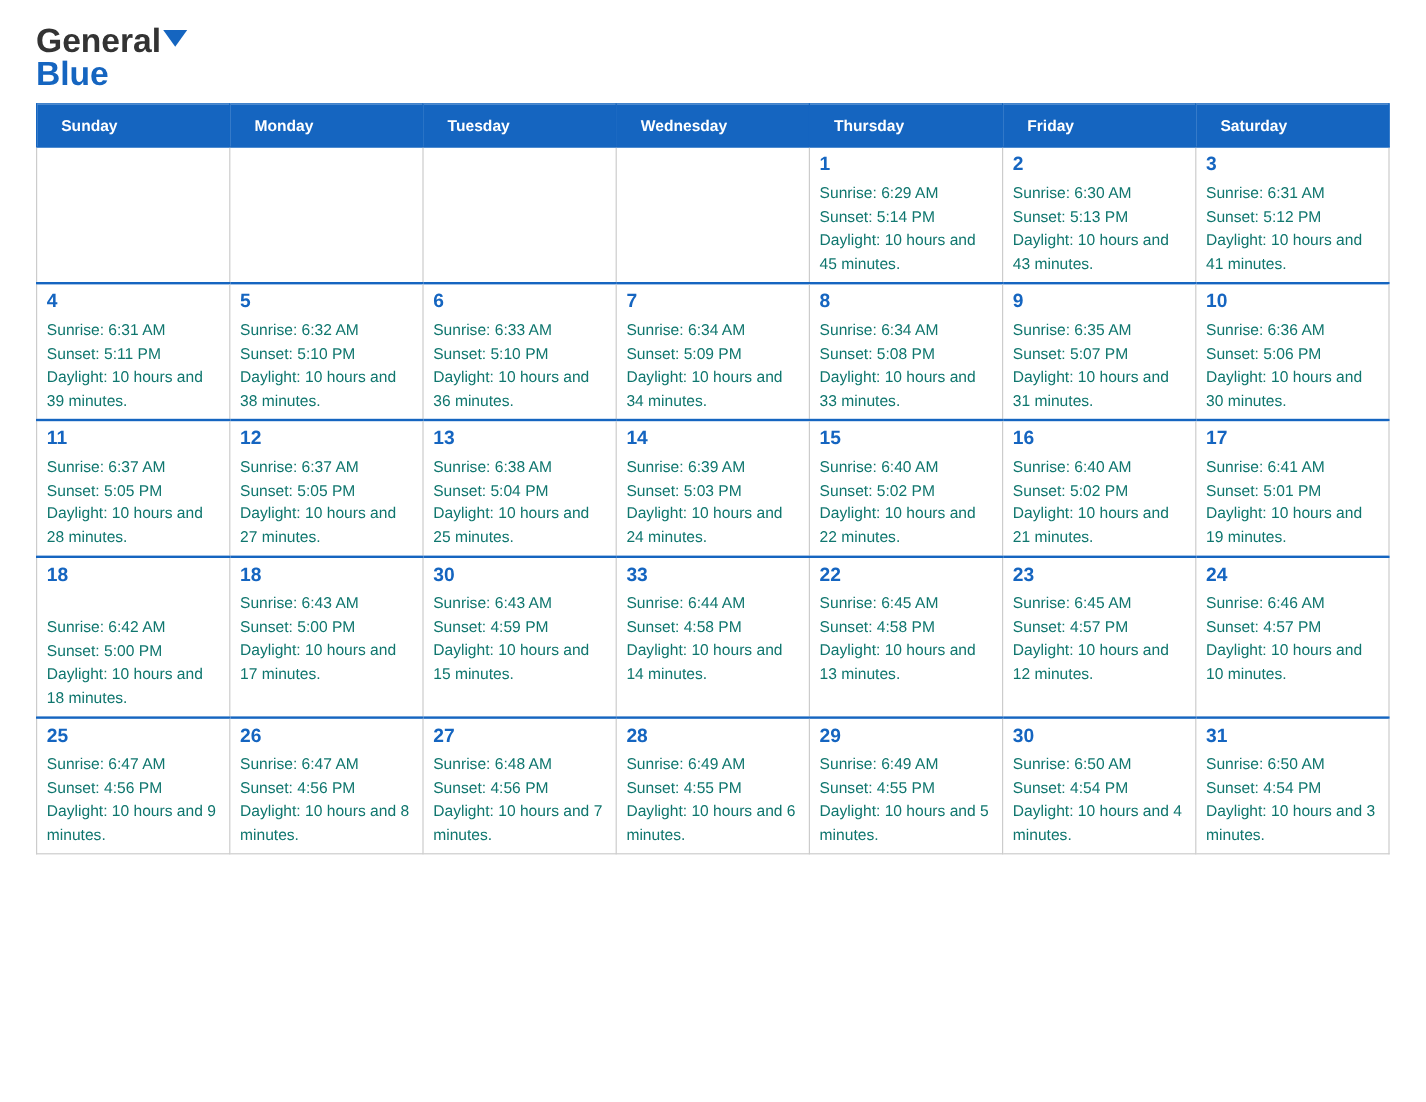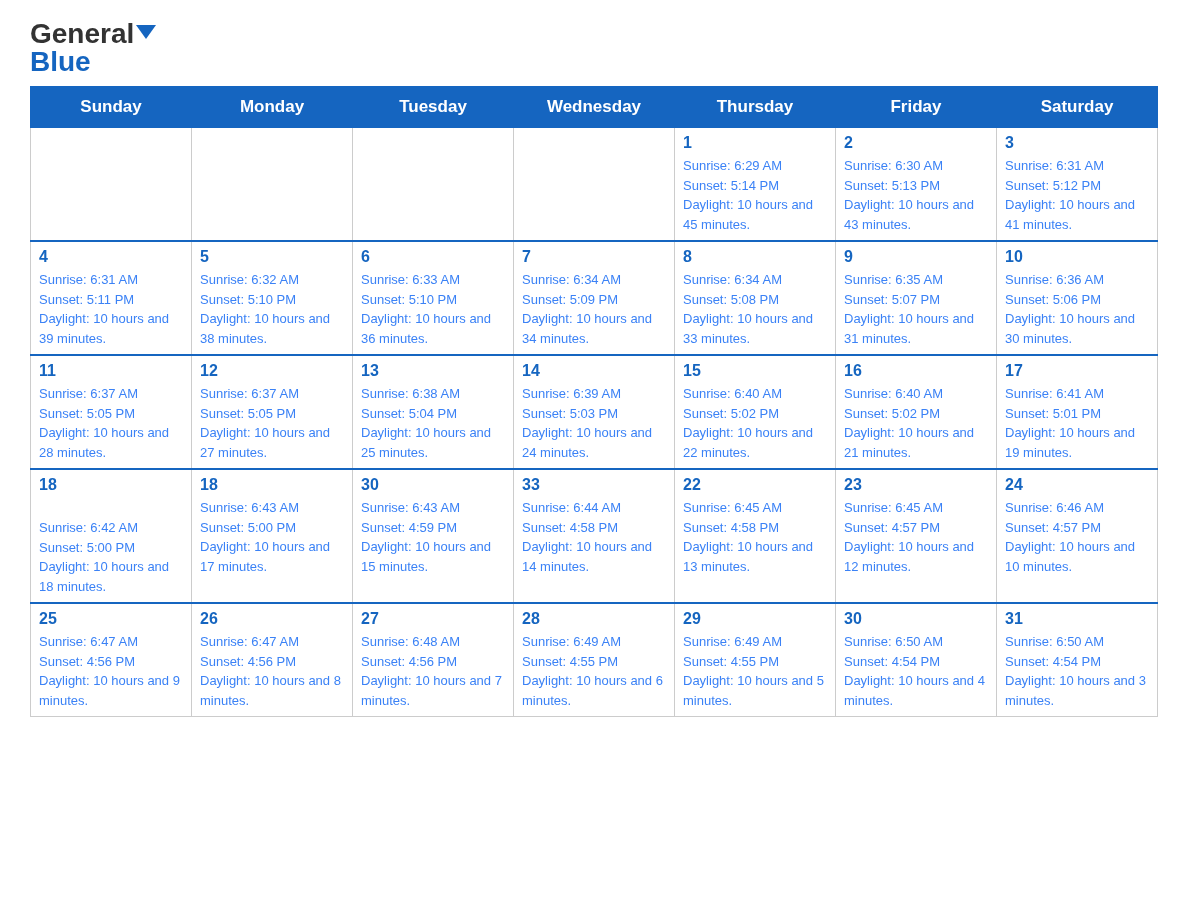--- a/index.html
+++ b/index.html
@@ -58,24 +58,24 @@
       margin-top: 4px;
     }
     .calendar-table {
       width: 100%;
       border-collapse: collapse;
       margin-top: 10px;
     }
     .calendar-table thead tr th {
       background-color: #1565c0;
       color: #fff;
-      font-size: 17px;
+      font-size: 13px;
       font-weight: bold;
-      padding: 10px 8px;
-      text-align: center;
+      padding: 10px 20px;
+      text-align: left;
       border: 1px solid #1565c0;
     }
     .calendar-table tbody tr td {
       vertical-align: top;
       border: 1px solid #ccc;
       padding: 6px 8px;
       width: 14.28%;
       font-size: 13px;
       color: #333;
       background: #fff;
@@ -85,21 +85,21 @@
       background: #fff;
     }
     .day-number {
       font-size: 16px;
       font-weight: bold;
       color: #1565c0;
       display: block;
       margin-bottom: 4px;
     }
     .day-info {
-      color: #3b82f6;
+      color: #0f766e;
       font-size: 13px;
       line-height: 1.5;
     }
     .row-divider td {
       border-top: 2px solid #1565c0 !important;
     }
   </style>
 </head>
 <body>
 

